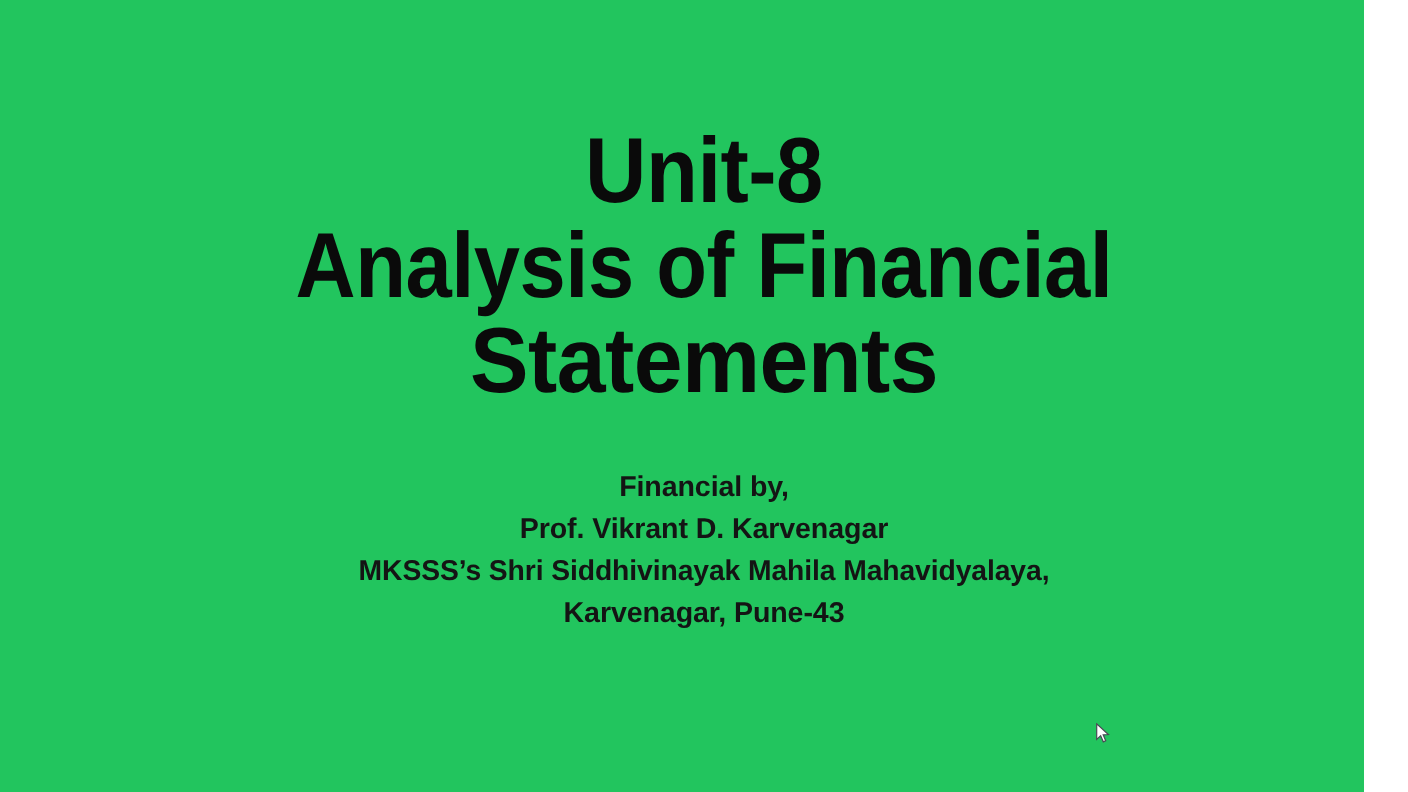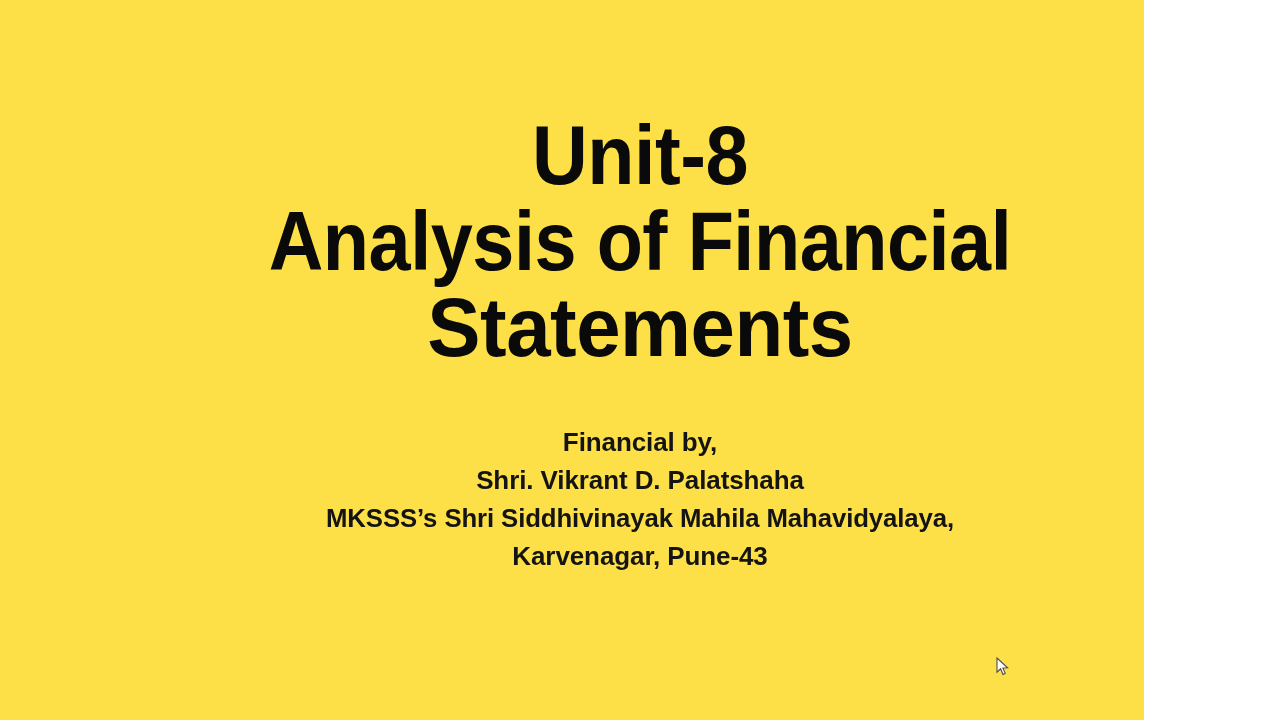--- a/index.html
+++ b/index.html
@@ -4,23 +4,23 @@
 <title>Presentation Slide</title>
 <style>
   html, body {
     margin: 0;
     padding: 0;
     background: #ffffff;
   }
 
   #slide {
     position: relative;
-    width: 1144px;
+    width: 1240px;
     height: 720px;
-    background: #fde047;
+    background: #22c55e;
     overflow: hidden;
     font-family: "Liberation Sans", sans-serif;
     -webkit-font-smoothing: antialiased;
   }
 
   
   .title-block {
     position: absolute;
     left: 0;
     top: 112px;
@@ -94,21 +94,21 @@
 <div id="slide">
 
   <div class="title-block">
     <span class="title-line l1">Unit-8</span>
     <span class="title-line l2">Analysis of Financial</span>
     <span class="title-line l3">Statements</span>
   </div>
 
   <div class="credits-block">
     <span class="credit-line">Financial by,</span>
-    <span class="credit-line">Shri. Vikrant D. Palatshaha</span>
+    <span class="credit-line">Prof. Vikrant D. Karvenagar</span>
     <span class="credit-line wide">MKSSS’s Shri Siddhivinayak Mahila Mahavidyalaya,</span>
     <span class="credit-line">Karvenagar, Pune-43</span>
   </div>
 
   <div class="cursor">
     <svg width="14" height="20" viewBox="0 0 14 20" xmlns="http://www.w3.org/2000/svg">
       <path d="M1 1 L1 15.2 L4.6 11.8 L7.0 17.4 L9.2 16.4 L6.9 11.0 L11.6 10.8 Z" fill="#ffffff" stroke="#4a4a55" stroke-width="1.1" stroke-linejoin="miter"></path>
     </svg>
   </div>
 

